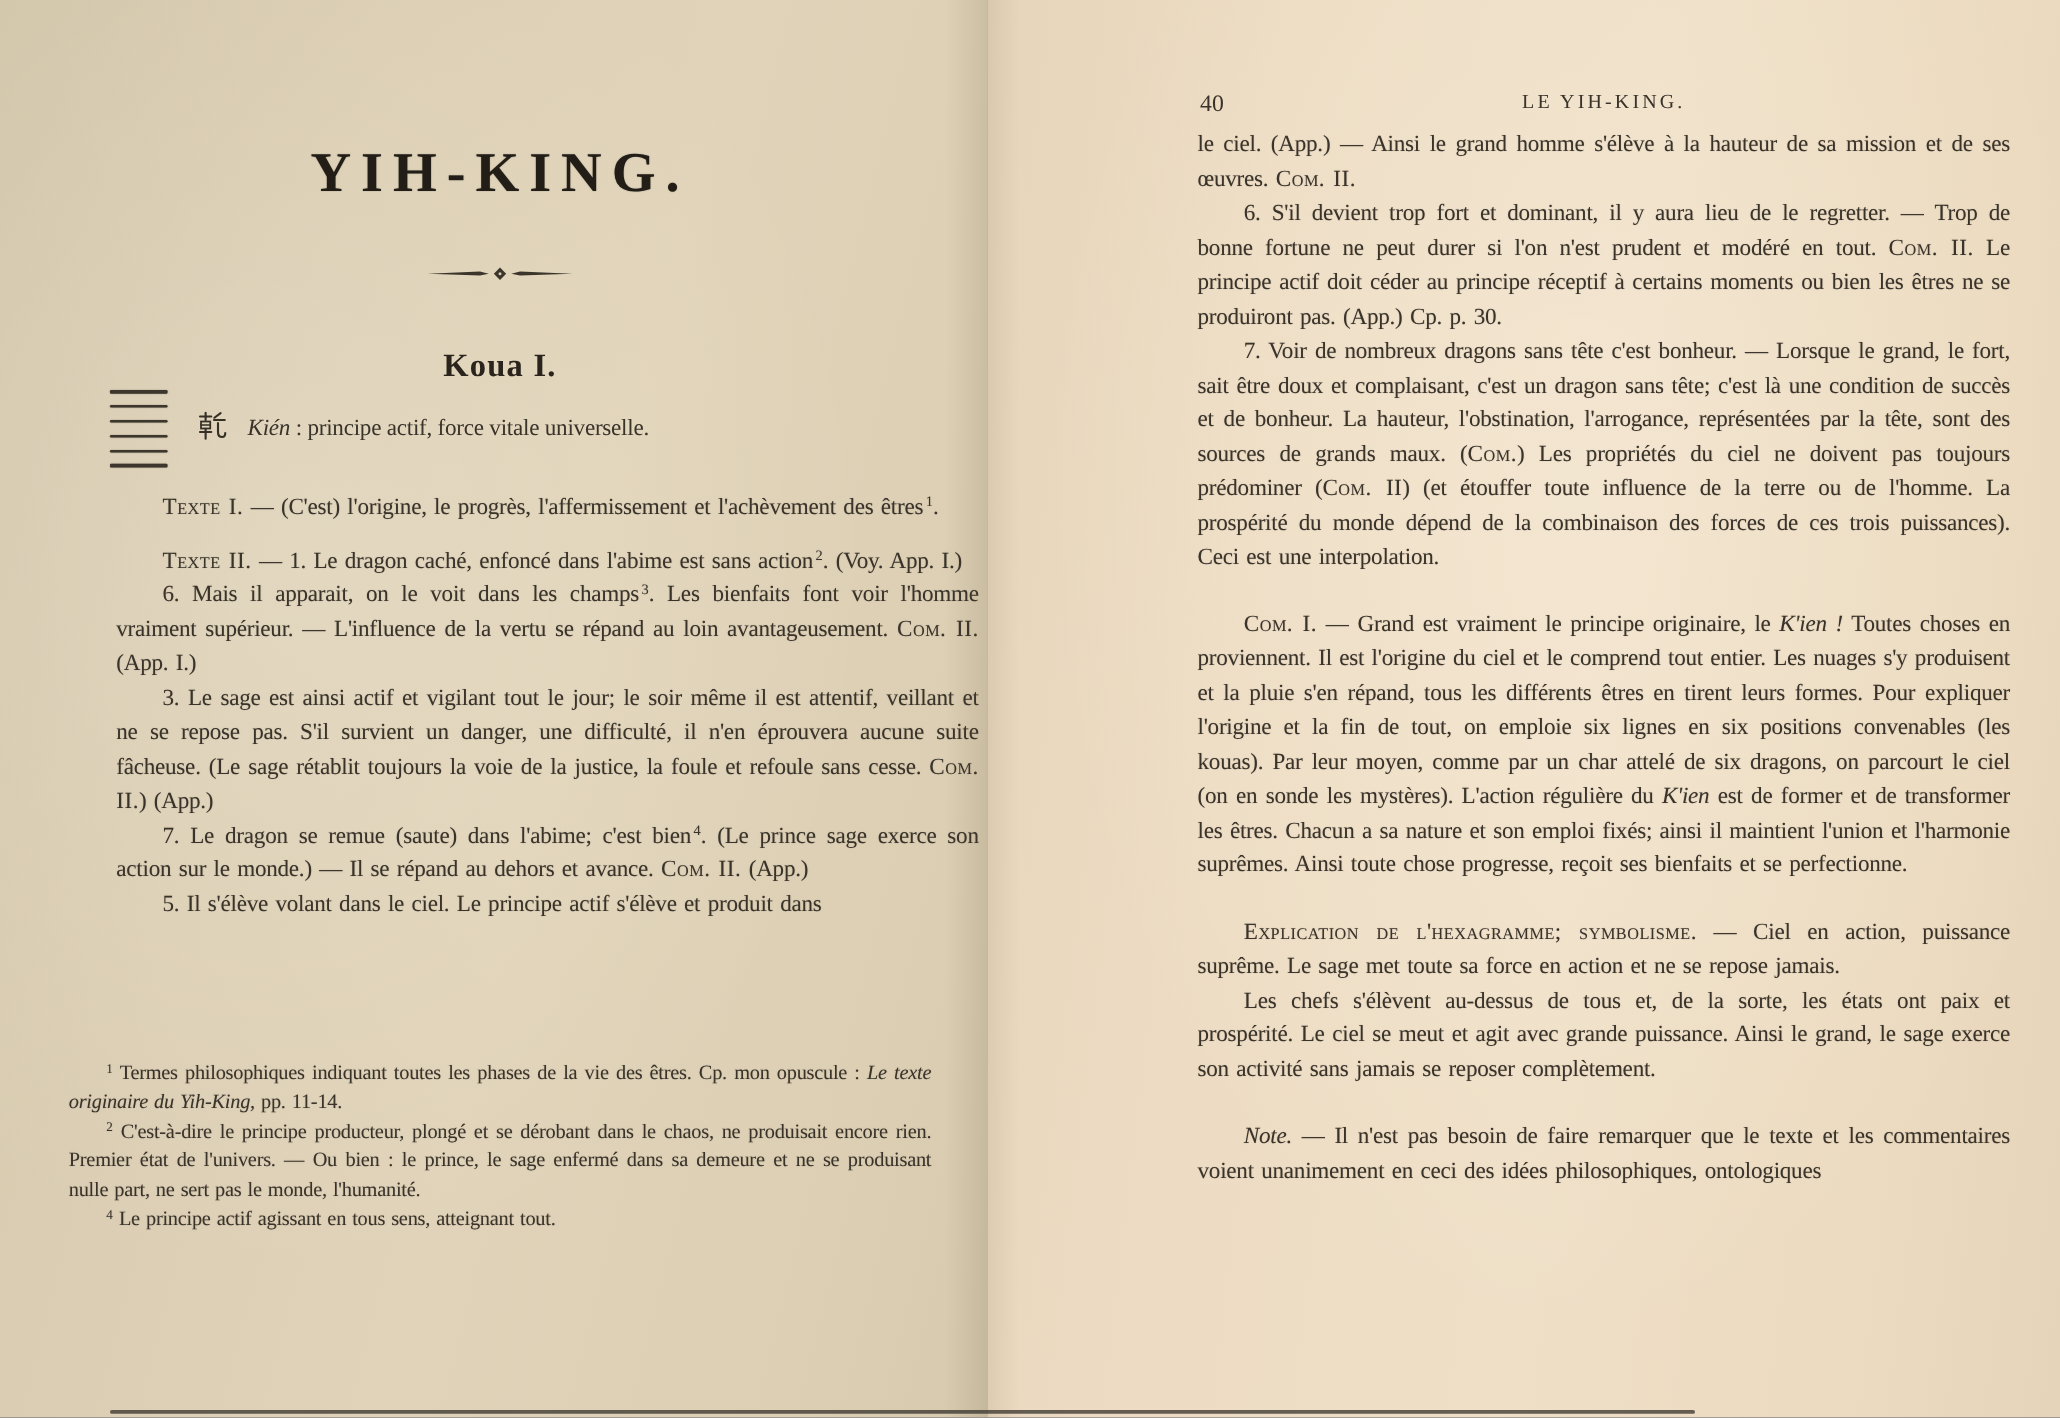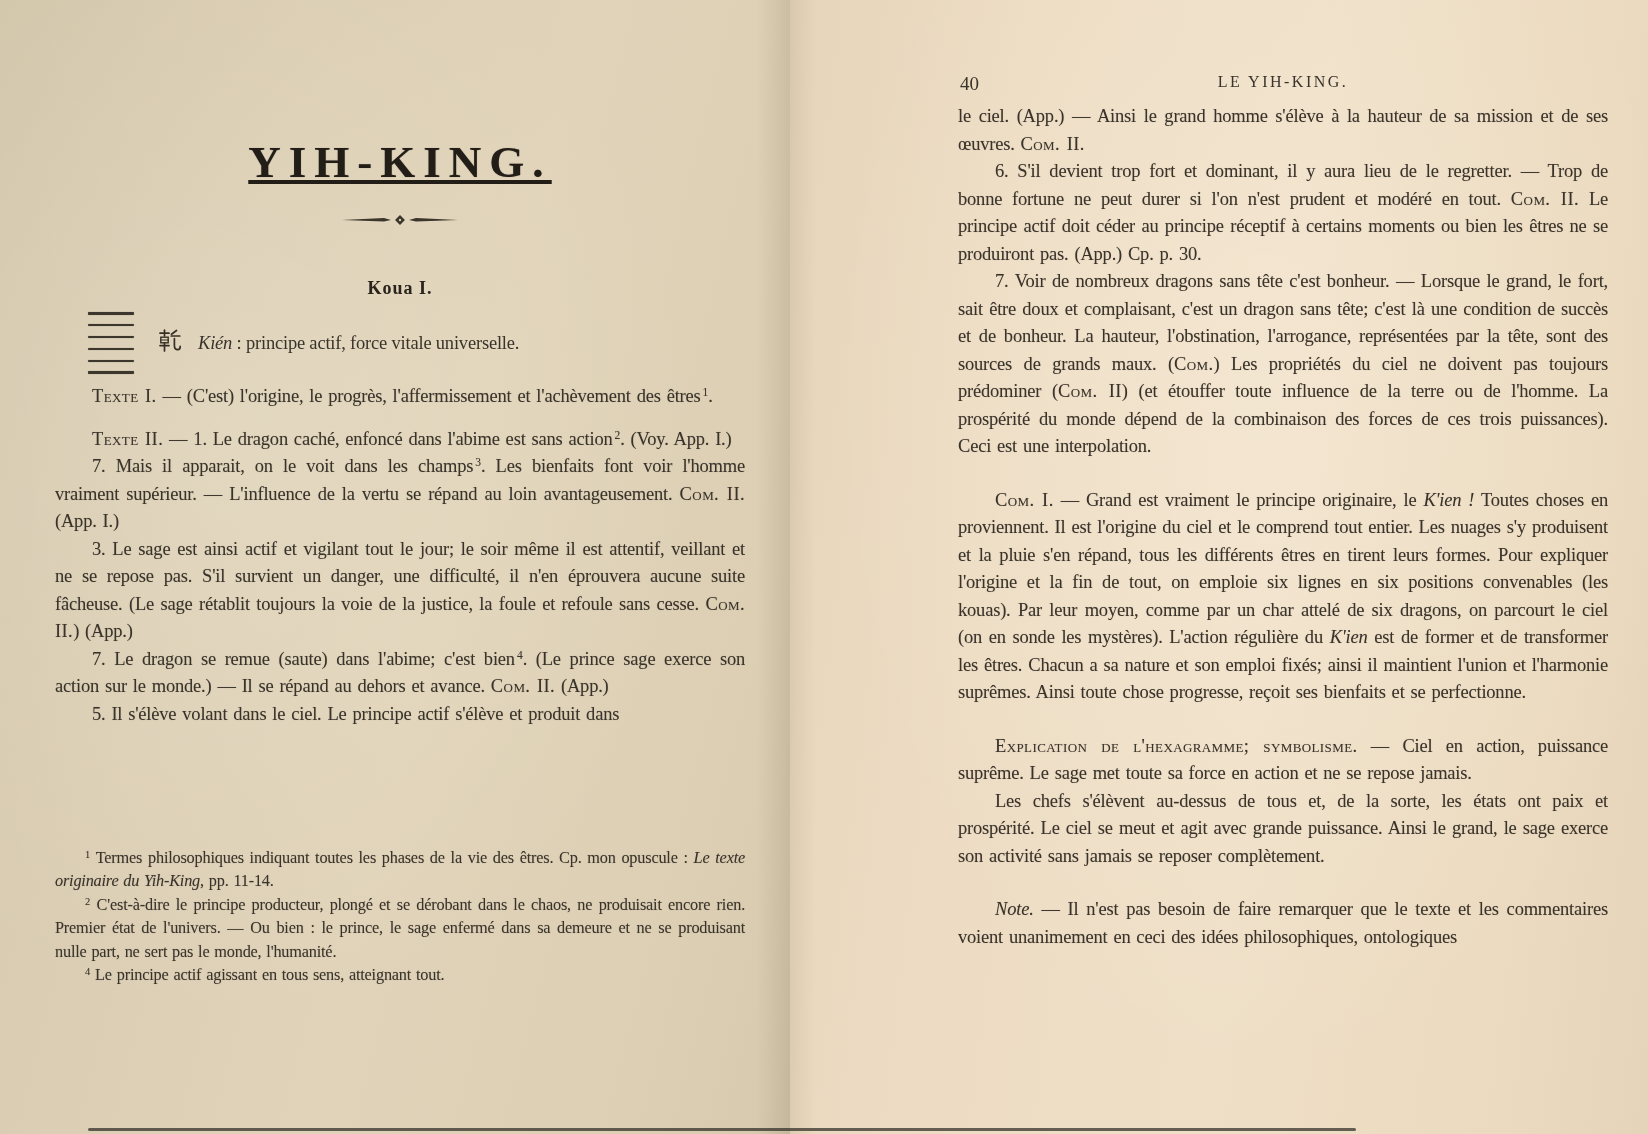--- a/index.html
+++ b/index.html
@@ -43,34 +43,34 @@
         text-shadow:0 0 1px rgba(62,52,40,.25);}
   .ind{text-indent:37px;}
   .sp{margin-top:15px;}
   .sp2{margin-top:26px;}
   .sc{font-variant:small-caps;letter-spacing:.4px;}
   .it{font-style:italic;}
   .sup{font-size:11.5px;vertical-align:6px;line-height:0;letter-spacing:0;padding-left:2px;}
 
   
   .lp-col{position:absolute;left:55px;width:690px;}
-  #lp-title{top:136px;text-align:center;font-size:45px;font-weight:700;
+  #lp-title{top:112px;text-align:center;font-size:45px;font-weight:700;
             letter-spacing:8px;color:#221d17;margin:0;
-            text-shadow:0 0 1px rgba(34,29,23,.4);text-decoration:underline;}
+            text-shadow:0 0 1px rgba(34,29,23,.4);}
   #lp-divider{top:212px;text-align:center;}
-  #lp-koua{top:278px;text-align:center;font-size:18px;font-weight:700;
+  #lp-koua{top:278px;text-align:center;font-size:26px;font-weight:700;
            letter-spacing:1px;color:#2a241d;margin:0;}
   #lp-kua-row{top:312px;left:88px;position:absolute;display:flex;align-items:center;}
   #hexagram{display:flex;flex-direction:column;justify-content:space-between;
             width:46px;height:62px;}
   #hexagram .hexline{height:2.6px;background:#3c362c;border-radius:1px;
                      box-shadow:0 0 1px rgba(60,54,44,.6);}
   #kien-char{margin:0 16px 0 24px;}
   #kua-caption{font-size:18.5px;letter-spacing:-0.2px;}
-  #lp-body{top:383px;}
+  #lp-body{top:393px;margin-left:38px;}
   #lp-footnotes{top:846px;}
   #lp-footnotes .para{font-size:16.3px;line-height:23.4px;word-spacing:1px;}
   #lp-footnotes .para{text-indent:28px;}
   #lp-footnotes .sup{font-size:10.5px;vertical-align:5px;}
 
   
   .rp-col{position:absolute;left:168px;width:650px;} 
   #rp-header{top:73px;height:28px;}
   #rp-pageno{position:absolute;left:2px;top:0;font-size:19px;}
   #rp-runtitle{position:absolute;left:0;width:100%;top:0;text-align:center;
@@ -118,21 +118,21 @@
           <path d="M13.2,7 H21.8"></path>
           <path d="M16.4,9.5 V16.5 Q16.4,20.6 19.8,20.6 Q22.2,20.6 22.2,17.4"></path>
         </svg>
       </span>
       <span id="kua-caption"><span class="it">Kién</span><span> : principe actif, force vitale universelle.</span></span>
     </div>
 
     <div id="lp-body" class="lp-col">
         <p class="para ind"><span class="sc">Texte I.</span><span> — (C'est) l'origine, le progrès, l'affermissement et l'achèvement des êtres</span><span class="sup">1</span><span>.</span></p>
         <p class="para ind sp"><span class="sc">Texte II.</span><span> — 1. Le dragon caché, enfoncé dans l'abime est sans action</span><span class="sup">2</span><span>. (Voy. App. I.)</span></p>
-        <p class="para ind"><span>7. Mais il apparait, on le voit dans les champs</span><span class="sup">3</span><span>. Les bienfaits font voir l'homme vraiment supérieur. — L'influence de la vertu se répand au loin avantageusement. </span><span class="sc">Com. II.</span><span> (App. I.)</span></p>
+        <p class="para ind"><span>6. Mais il apparait, on le voit dans les champs</span><span class="sup">3</span><span>. Les bienfaits font voir l'homme vraiment supérieur. — L'influence de la vertu se répand au loin avantageusement. </span><span class="sc">Com. II.</span><span> (App. I.)</span></p>
         <p class="para ind"><span>3. Le sage est ainsi actif et vigilant tout le jour; le soir même il est attentif, veillant et ne se repose pas. S'il survient un danger, une difficulté, il n'en éprouvera aucune suite fâcheuse. (Le sage rétablit toujours la voie de la justice, la foule et refoule sans cesse. </span><span class="sc">Com. II.</span><span>) (App.)</span></p>
         <p class="para ind"><span>7. Le dragon se remue (saute) dans l'abime; c'est bien</span><span class="sup">4</span><span>. (Le prince sage exerce son action sur le monde.) — Il se répand au dehors et avance. </span><span class="sc">Com. II.</span><span> (App.)</span></p>
         <p class="para ind"><span>5. Il s'élève volant dans le ciel. Le principe actif s'élève et produit dans</span></p>
       </div>
 
     <div id="lp-footnotes" class="lp-col">
         <p class="para "><span class="sup">1</span><span> Termes philosophiques indiquant toutes les phases de la vie des êtres. Cp. mon opuscule : </span><span class="it">Le texte originaire du Yih-King</span><span>, pp. 11-14.</span></p>
         <p class="para "><span class="sup">2</span><span> C'est-à-dire le principe producteur, plongé et se dérobant dans le chaos, ne produisait encore rien. Premier état de l'univers. — Ou bien : le prince, le sage enfermé dans sa demeure et ne se produisant nulle part, ne sert pas le monde, l'humanité.</span></p>
         <p class="para "><span class="sup">4</span><span> Le principe actif agissant en tous sens, atteignant tout.</span></p>
       </div>

